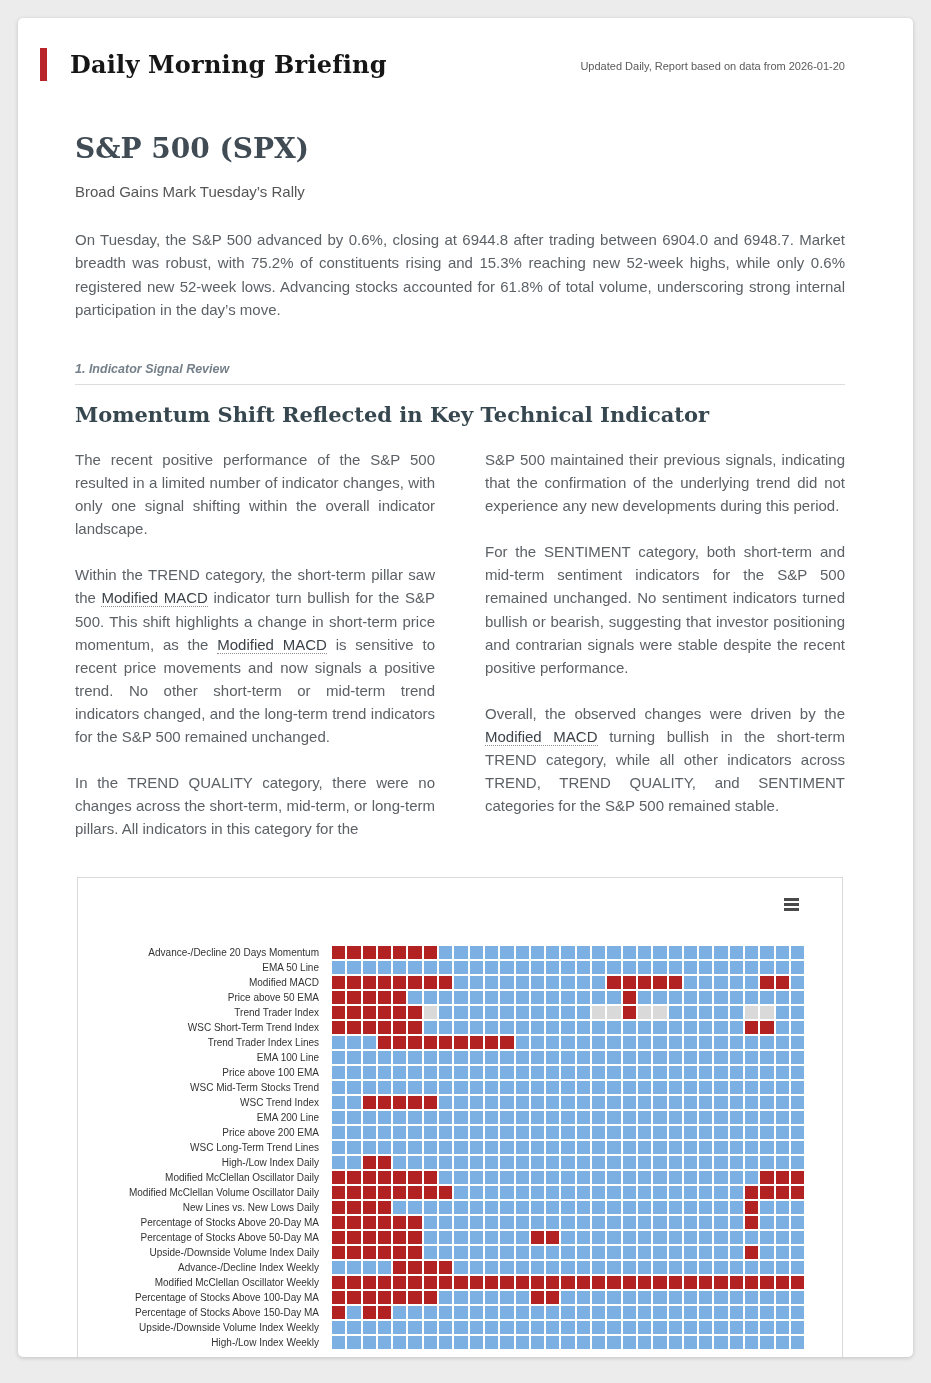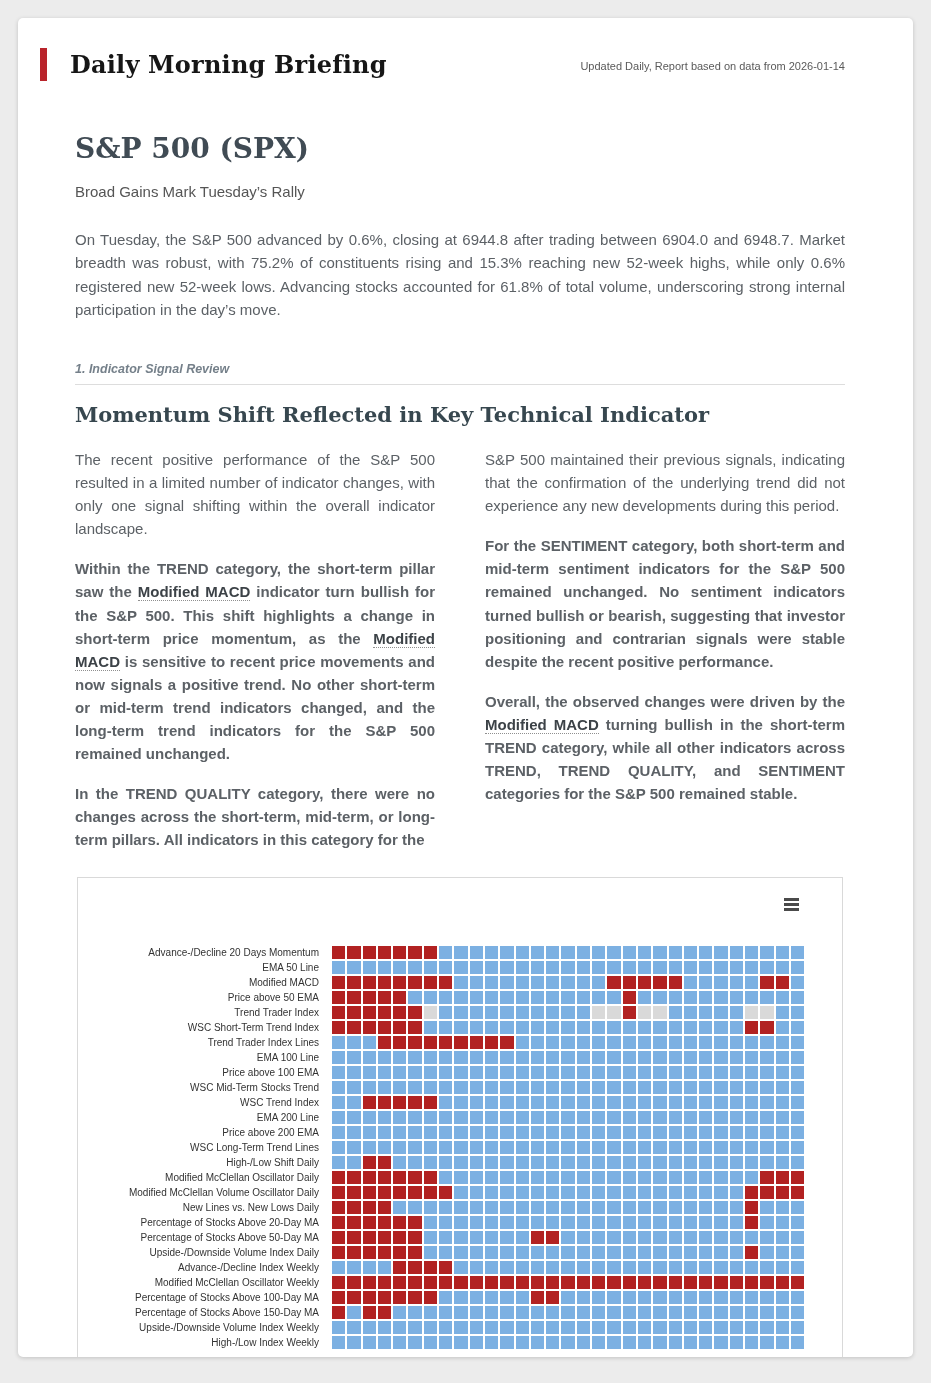--- a/index.html
+++ b/index.html
@@ -43,21 +43,21 @@
     font-size:12.5px; font-style:italic; font-weight:bold; color:#75808a;
   }
   .divider { position:absolute; left:57px; top:366px; width:770px; border:none; border-top:1px solid #ddd; }
   .section-heading {
     position:absolute; left:57px; top:384px;
     font-family:"DejaVu Serif", serif; font-weight:600;
     font-size:21px; color:#37474f;
   }
   .cols { position:absolute; left:57px; top:430px; width:770px; display:flex; gap:50px; }
   .col { width:360px; font-size:15px; line-height:23.1px; color:#5c6166; text-align:justify; }
-  .col p + p { margin-top:17px;font-weight:bold; }
+  .col p + p { margin-top:23px; }
   .dlink {
     color:#3c4247;
     border-bottom:1.5px dotted #8f8f8f;
     cursor:pointer;
   }
 
   
   .chart-card {
     position:absolute; left:59px; top:859px;
     width:766px; height:520px;
@@ -83,21 +83,21 @@
 </style>
 </head>
 <body>
 
 <div class="card">
 
   <div class="brand-row">
     <span class="brand-bar"></span>
     <span class="brand-title">Daily Morning Briefing</span>
   </div>
-  <div class="updated">Updated Daily, Report based on data from 2026-01-14</div>
+  <div class="updated">Updated Daily, Report based on data from 2026-01-20</div>
 
   <h1 class="report-title">S&amp;P 500 (SPX)</h1>
   <div class="report-subtitle">Broad Gains Mark Tuesday’s Rally</div>
   <p class="report-summary">On Tuesday, the S&amp;P 500 advanced by 0.6%, closing at 6944.8 after trading between 6904.0 and 6948.7. Market breadth was robust, with 75.2% of constituents rising and 15.3% reaching new 52-week highs, while only 0.6% registered new 52-week lows. Advancing stocks accounted for 61.8% of total volume, underscoring strong internal participation in the day’s move.</p>
 
   <div class="section-label">1. Indicator Signal Review</div>
   <hr class="divider">
   <h2 class="section-heading">Momentum Shift Reflected in Key Technical Indicator</h2>
 
   <div class="cols">
@@ -618,21 +618,21 @@
             <div class="hm-cell" style="background: rgb(124, 176, 226);"></div>
             <div class="hm-cell" style="background: rgb(124, 176, 226);"></div>
             <div class="hm-cell" style="background: rgb(124, 176, 226);"></div>
             <div class="hm-cell" style="background: rgb(124, 176, 226);"></div>
             <div class="hm-cell" style="background: rgb(124, 176, 226);"></div>
             <div class="hm-cell" style="background: rgb(124, 176, 226);"></div>
             <div class="hm-cell" style="background: rgb(124, 176, 226);"></div>
           </div>
         </div>
         <div class="hm-row">
-          <div class="hm-label">High-/Low Shift Daily</div>
+          <div class="hm-label">High-/Low Index Daily</div>
           <div class="hm-cells">
             <div class="hm-cell" style="background: rgb(124, 176, 226);"></div>
             <div class="hm-cell" style="background: rgb(124, 176, 226);"></div>
             <div class="hm-cell" style="background: rgb(178, 34, 34);"></div>
             <div class="hm-cell" style="background: rgb(178, 34, 34);"></div>
             <div class="hm-cell" style="background: rgb(124, 176, 226);"></div>
             <div class="hm-cell" style="background: rgb(124, 176, 226);"></div>
             <div class="hm-cell" style="background: rgb(124, 176, 226);"></div>
             <div class="hm-cell" style="background: rgb(124, 176, 226);"></div>
             <div class="hm-cell" style="background: rgb(124, 176, 226);"></div>

